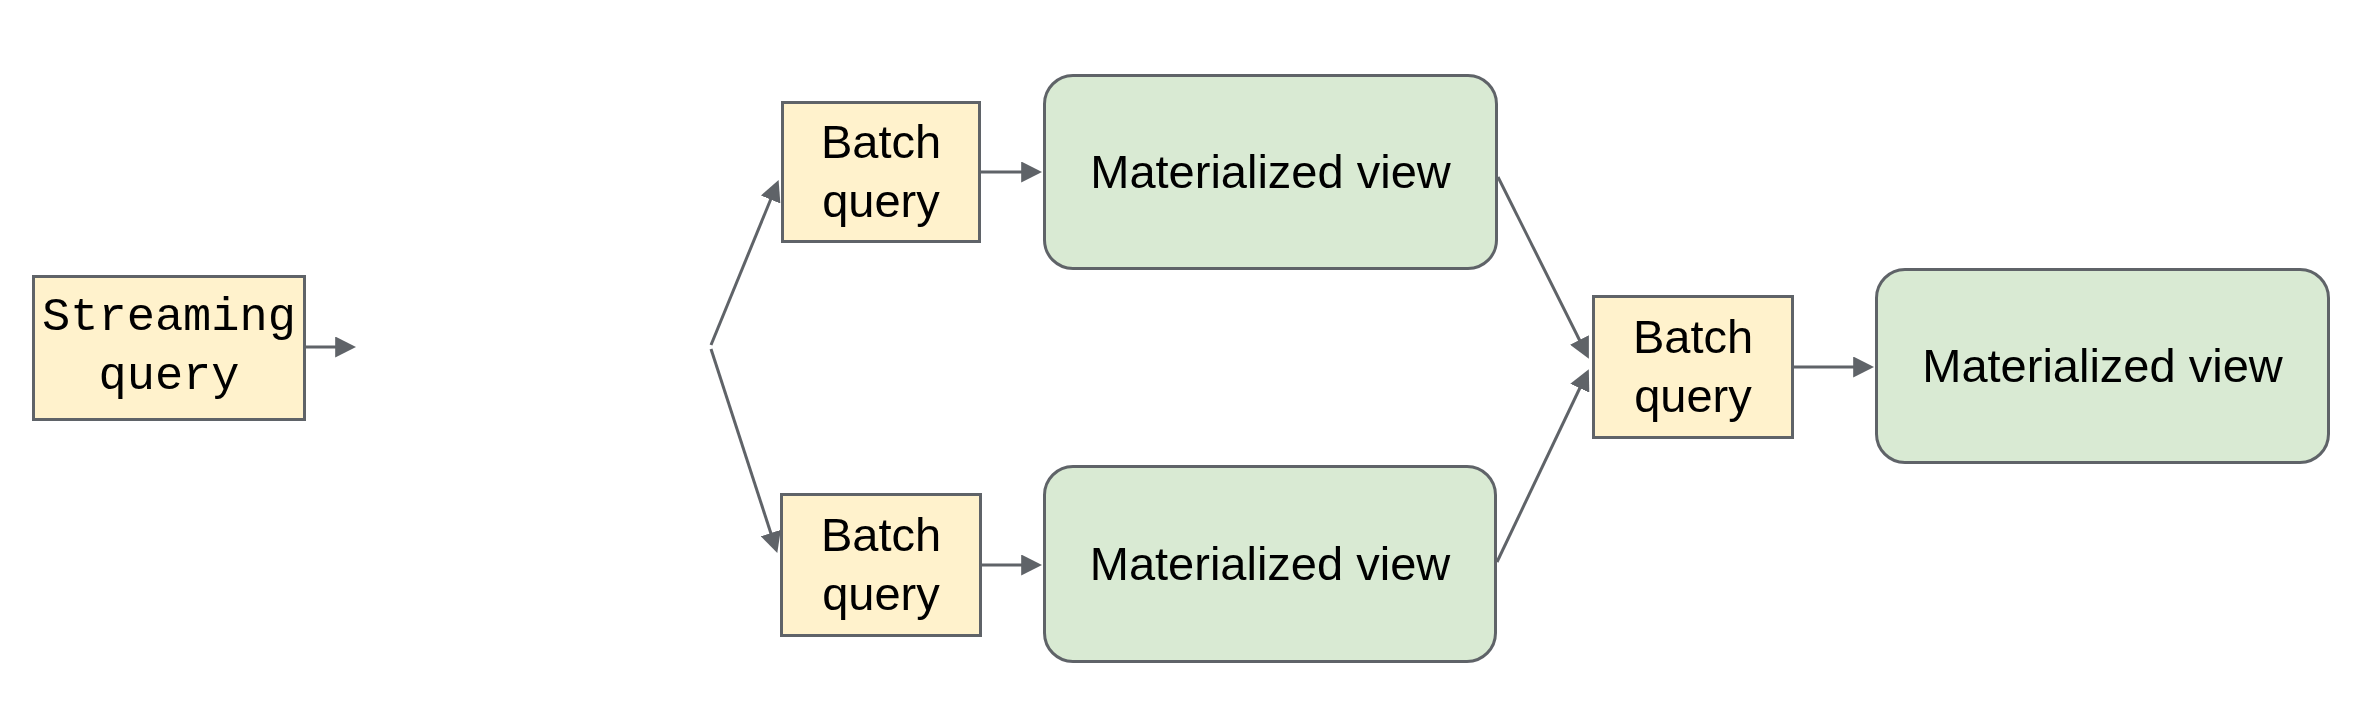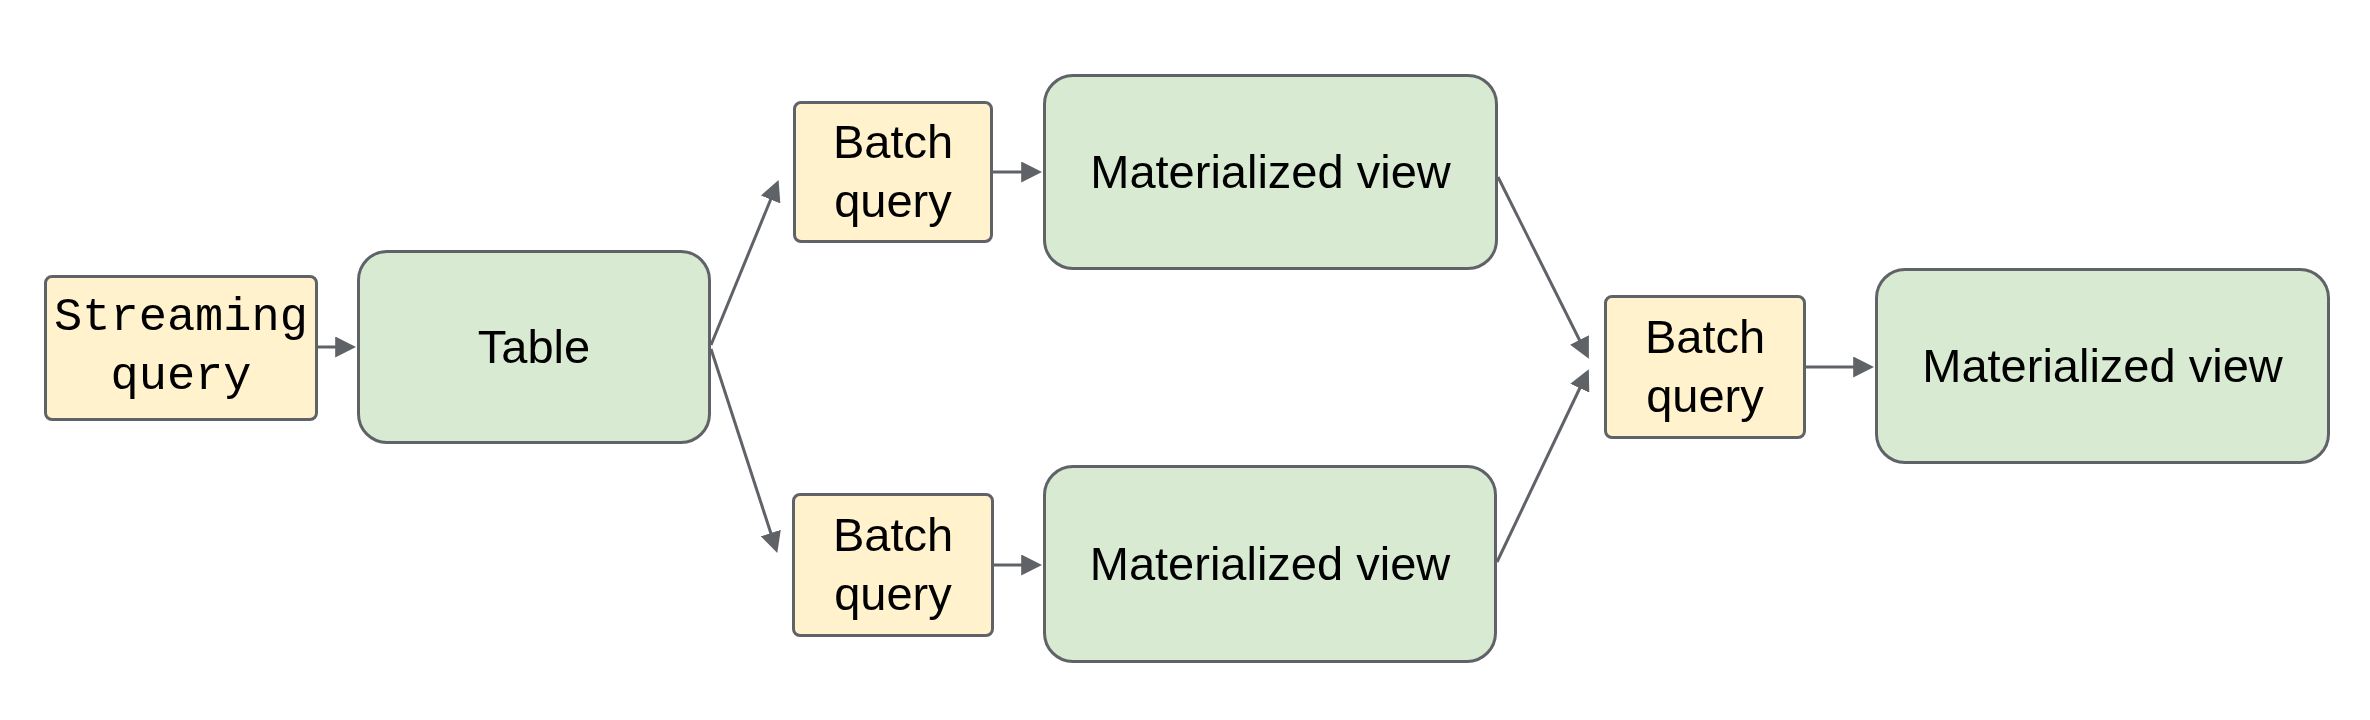--- a/index.html
+++ b/index.html
@@ -40,22 +40,21 @@
     border: 3px solid var(--stroke, #5f6368);
     color: var(--text, #000000);
     font-size: 47px;
     line-height: 1.25;
   }
   .node .label {
     white-space: pre-line;
   }
   .node.query {
     background: var(--query-fill, #fff2cc);
-    border-radius: 8px;
-    margin-left: 12px;
+    border-radius: 0;
   }
   .node.entity {
     background: var(--entity-fill, #d9ead3);
     border-radius: 30px;
     align-items: center;
   }
   
   .n-streaming-query        { left: 32px;   top: 275px; width: 274px; height: 146px; font-family: Liberation Mono, monospace; }
   .n-table                  { left: 357px;  top: 250px; width: 354px; height: 194px; }
   .n-batch-query-top        { left: 781px;  top: 101px; width: 200px; height: 142px; }
@@ -84,23 +83,20 @@
     <line class="connector" x1="1498" y1="177" x2="1587" y2="355" marker-end="url(#arrowhead)"></line>
     <line class="connector" x1="1497" y1="562" x2="1587" y2="373" marker-end="url(#arrowhead)"></line>
     <line class="connector" x1="1793" y1="367" x2="1870" y2="367" marker-end="url(#arrowhead)"></line>
   </svg>
 
   <div class="node query n-streaming-query">
     <span class="label">Streaming
 query</span>
   </div>
 
-  <div class="node entity n-table">
-    <span class="label">Table</span>
-  </div>
 
   <div class="node query n-batch-query-top">
     <span class="label">Batch
 query</span>
   </div>
 
   <div class="node entity n-mv-top">
     <span class="label">Materialized view</span>
   </div>
 

